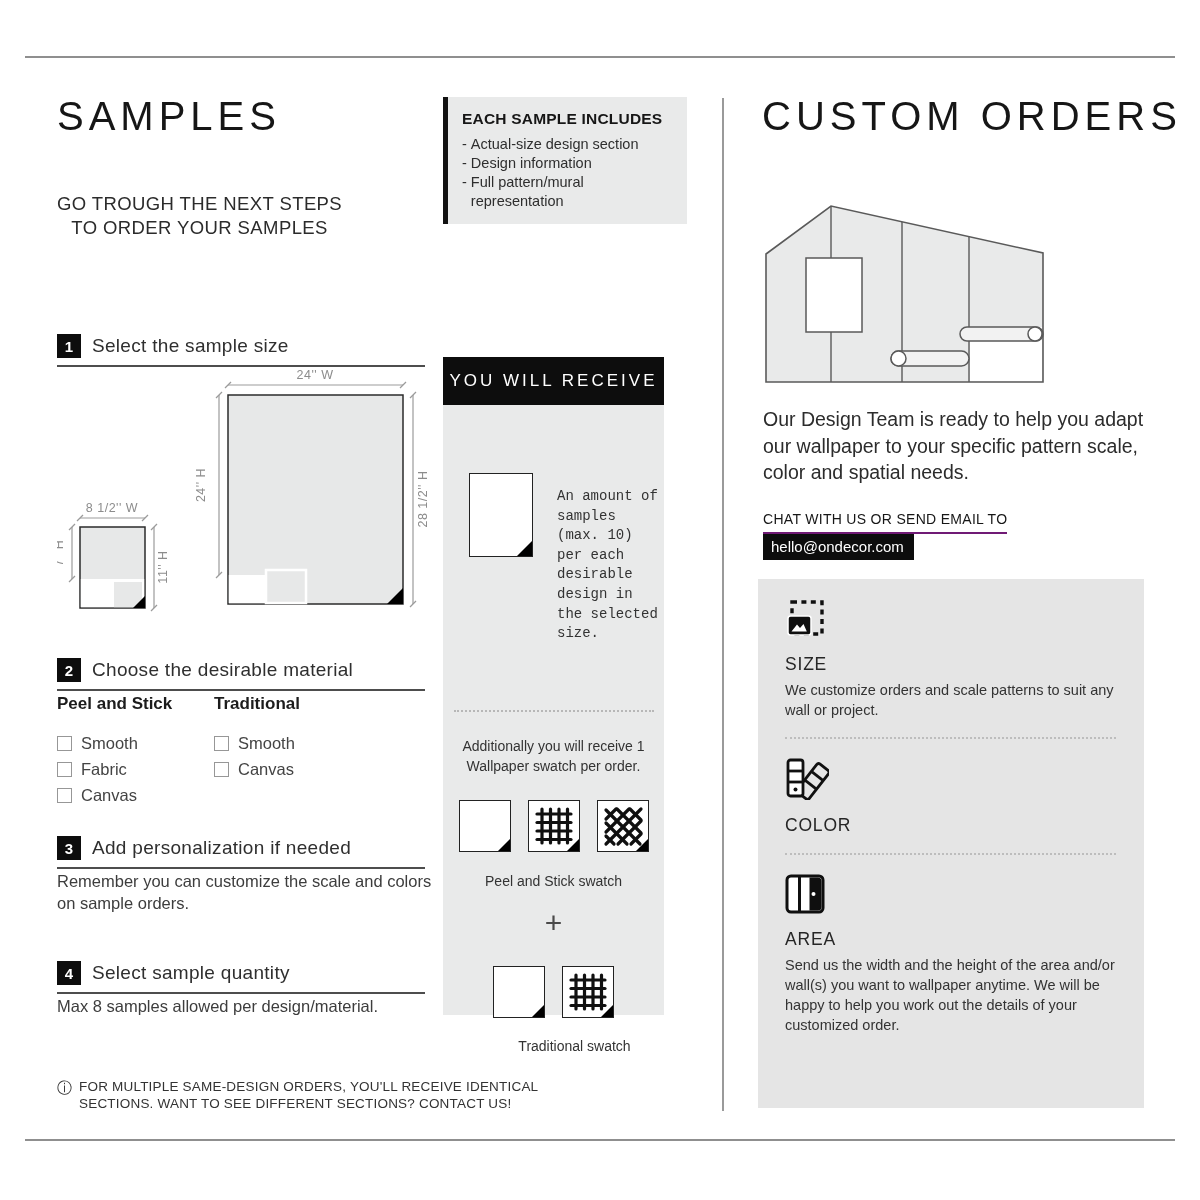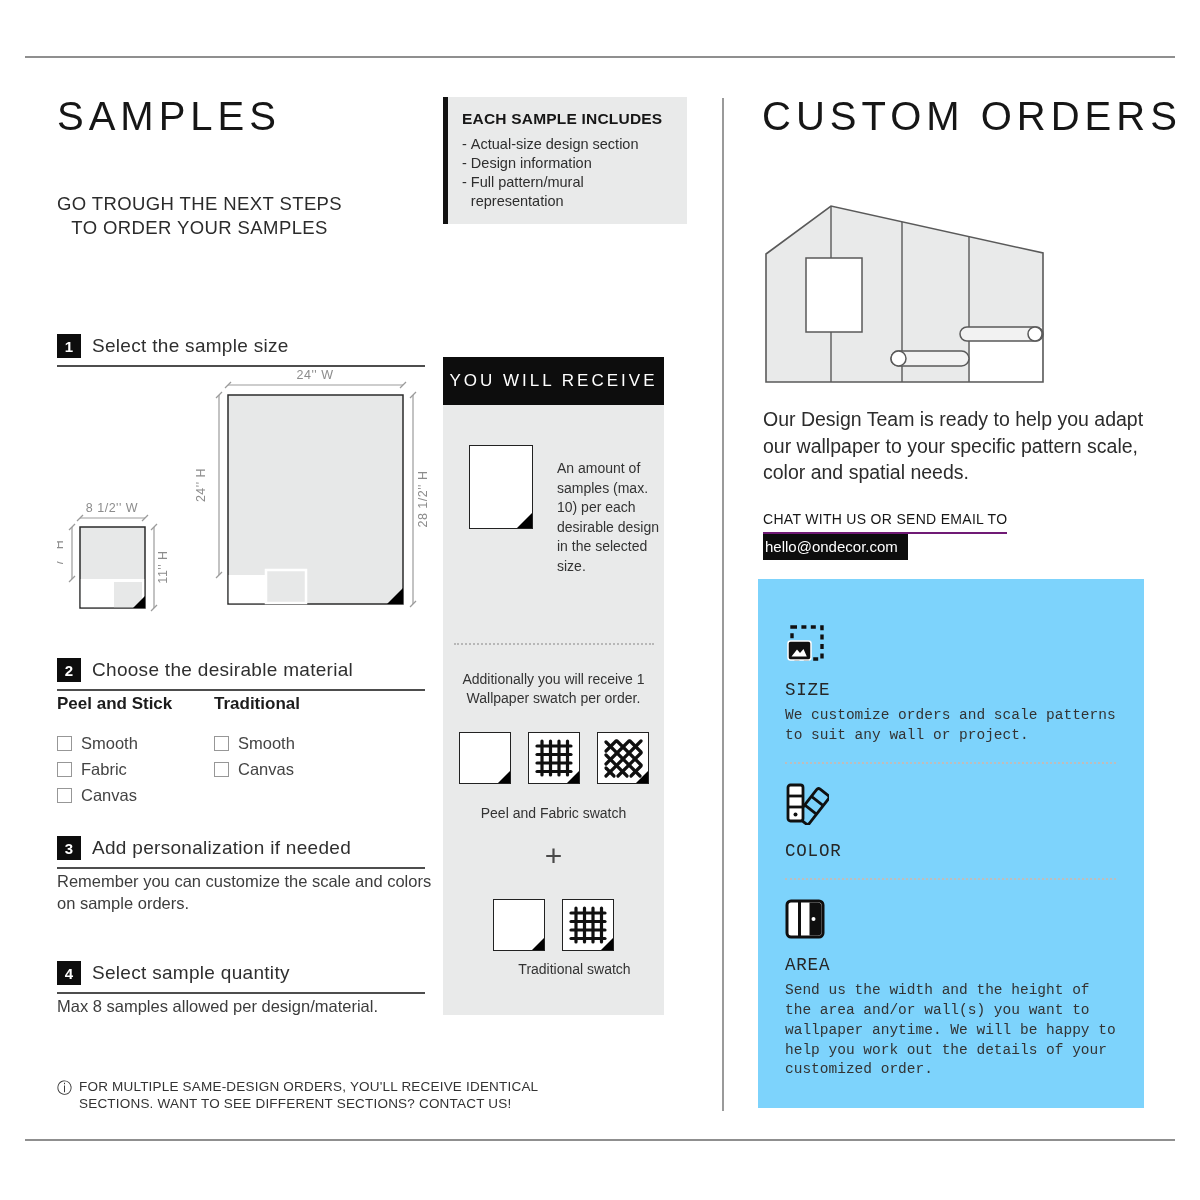--- a/index.html
+++ b/index.html
@@ -31,38 +31,38 @@
                 box-sizing:border-box;padding:13px 10px 14px 14px;}
   .includes-title{font-size:15.5px;font-weight:bold;color:#161616;letter-spacing:.2px;margin-bottom:7px;}
   .includes-item{display:flex;font-size:14.5px;line-height:1.3;color:#2e2e2e;}
   .includes-item .dash{margin-right:4px;}
 
   
   .receive{left:443px;top:357px;width:221px;}
   .receive-head{height:48px;background:#0d0d0d;color:#fff;display:flex;align-items:center;justify-content:center;
                 font-size:17px;letter-spacing:3px;white-space:nowrap;}
   .receive-body{background:#e9eaea;height:610px;}
-  .sheet-row{display:flex;padding:40px 0 0 26px;}
+  .sheet-row{display:flex;padding:68px 0 0 26px;font-family:Liberation Mono, monospace;}
   .sheet{width:62px;height:82px;background:#fff;border:1.5px solid #222;position:relative;flex:0 0 auto;}
   .fold{position:absolute;right:0;bottom:0;width:0;height:0;border-left:15px solid transparent;border-bottom:15px solid #000;}
   .fold.sm{border-left-width:12px;border-bottom-width:12px;}
   .sheet-tx{font-size:14px;line-height:1.4;color:#333;margin:14px 0 0 24px;width:128px;}
   .dotsep{border-top:2px dotted #b7b7b7;width:200px;margin:0 auto;}
   .addl-tx{font-size:14px;line-height:1.42;color:#333;text-align:center;margin-top:25px;}
   .swatch-row{display:flex;justify-content:center;gap:17px;}
   .swatch{width:50px;height:50px;background:#fff;border:1.5px solid #222;position:relative;flex:0 0 auto;}
   .swatch svg{display:block;width:100%;height:100%;}
   .swatch-label{font-size:14px;line-height:1.35;color:#333;text-align:center;}
   .plus{font-size:30px;font-weight:300;color:#4a4a4a;text-align:center;}
 
   
   .right-intro{font-size:19.5px;line-height:1.36;color:#2c2c2c;width:385px;}
   .chat-label{font-size:14px;letter-spacing:.3px;color:#161616;border-bottom:2px solid #701a75;padding-bottom:5px;display:inline-block;}
-  .email-box{background:#0d0d0d;color:#fff;font-size:15px;padding:4px 10px 5px 2px;display:inline-block;}
-  .right-panel{left:758px;top:579px;width:386px;height:529px;background:#7dd3fc;box-sizing:border-box;padding:45px 28px 0 27px;font-family:Liberation Mono, monospace;}
+  .email-box{background:#0d0d0d;color:#fff;font-size:15px;padding:4px 10px 5px 8px;display:inline-block;}
+  .right-panel{left:758px;top:579px;width:386px;height:529px;background:#e5e5e5;box-sizing:border-box;padding:20px 28px 0 27px;}
   .feat-title{font-size:17.5px;letter-spacing:.8px;color:#262626;margin:11px 0 6px 0;}
   .feat-body{font-size:14.5px;line-height:1.36;color:#333;width:334px;}
   .feat-sep{border-top:2px dotted #bdbdbd;width:331px;margin:17px 0 19px 0;}
 
   svg text{font-family:"Liberation Sans",sans-serif;}
   .dim-label{fill:#8c8c8c;font-size:12.5px;letter-spacing:.5px;}
 </style>
 </head>
 <body>
 
@@ -225,21 +225,21 @@
           <line x1="32" y1="8" x2="43" y2="19"></line>
               <line x1="19" y1="8" x2="43" y2="32"></line>
               <line x1="8" y1="9" x2="42" y2="43"></line>
               <line x1="8" y1="22" x2="29" y2="43"></line>
               <line x1="8" y1="35" x2="16" y2="43"></line>
         </g>
           </svg>
         <span class="fold sm"></span>
       </div>
     </div>
-    <div class="swatch-label" style="margin-top:20px;">Peel and Fabric swatch</div>
+    <div class="swatch-label" style="margin-top:20px;">Peel and Stick swatch</div>
     <div class="plus" style="margin-top:16px;">+</div>
     <div class="swatch-row" style="margin-top:26px;">
       <div class="swatch">
           <span class="fold sm"></span>
         </div>
       <div class="swatch">
         <svg viewBox="0 0 50 50">
             <g stroke="#101010" stroke-width="3.2" stroke-linecap="round">
           <line x1="13" y1="8" x2="13" y2="42"></line>
               <line x1="21.5" y1="8" x2="21.5" y2="42"></line>
@@ -247,21 +247,21 @@
               <line x1="38.5" y1="8" x2="38.5" y2="42"></line>
           <line x1="8" y1="13" x2="42" y2="13"></line>
               <line x1="8" y1="21.5" x2="42" y2="21.5"></line>
               <line x1="8" y1="30" x2="42" y2="30"></line>
               <line x1="8" y1="38.5" x2="42" y2="38.5"></line>
         </g>
           </svg>
         <span class="fold sm"></span>
       </div>
     </div>
-    <div class="swatch-label" style="margin-top:9px;padding-left:42px;">Traditional swatch</div>
+    <div class="swatch-label" style="margin-top:19px;padding-left:42px;">Traditional swatch</div>
   </div>
 </div>
 
 <div class="abs big-title" style="left:762px;top:94px;">CUSTOM ORDERS</div>
 
 <svg class="abs" style="left:765px;top:196px;" width="282" height="190" viewBox="0 0 282 190">
   <polygon points="1,58 66,10 278,57 278,186 1,186" fill="#e9eaea"></polygon>
   <g stroke="#5a5a5a" stroke-width="1.4" fill="none">
     <line x1="66" y1="10" x2="66" y2="186"></line>
     <line x1="137" y1="26" x2="137" y2="186"></line>

